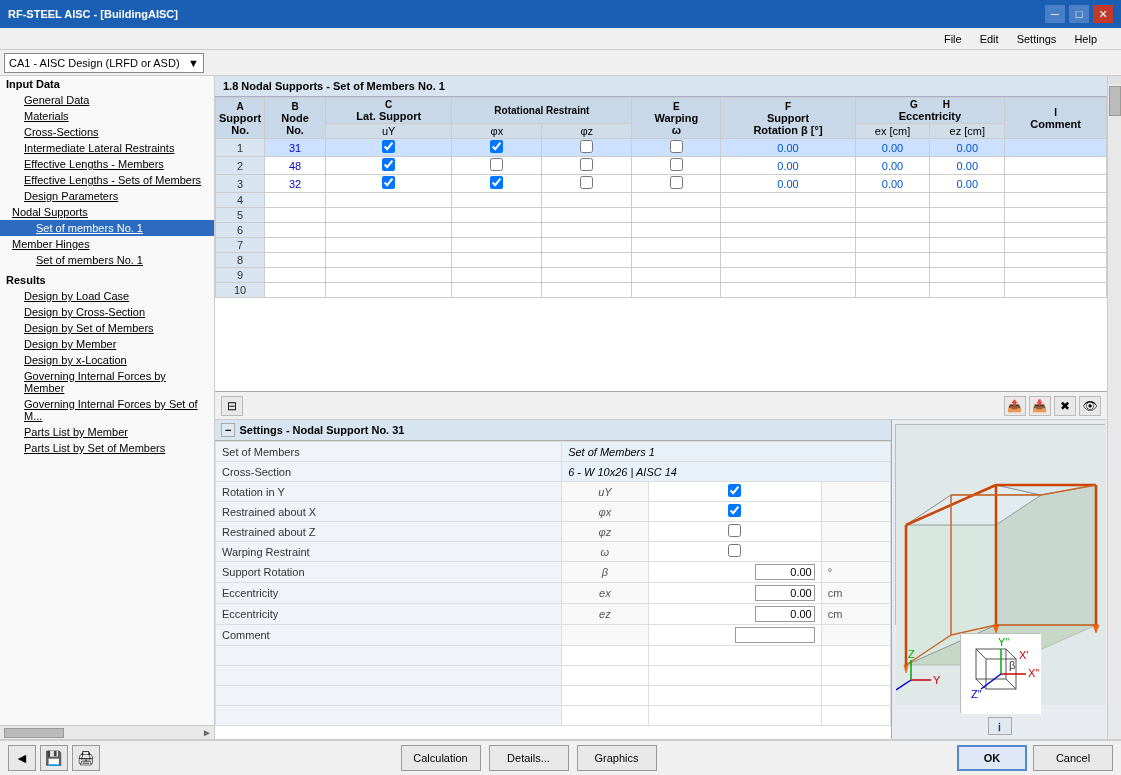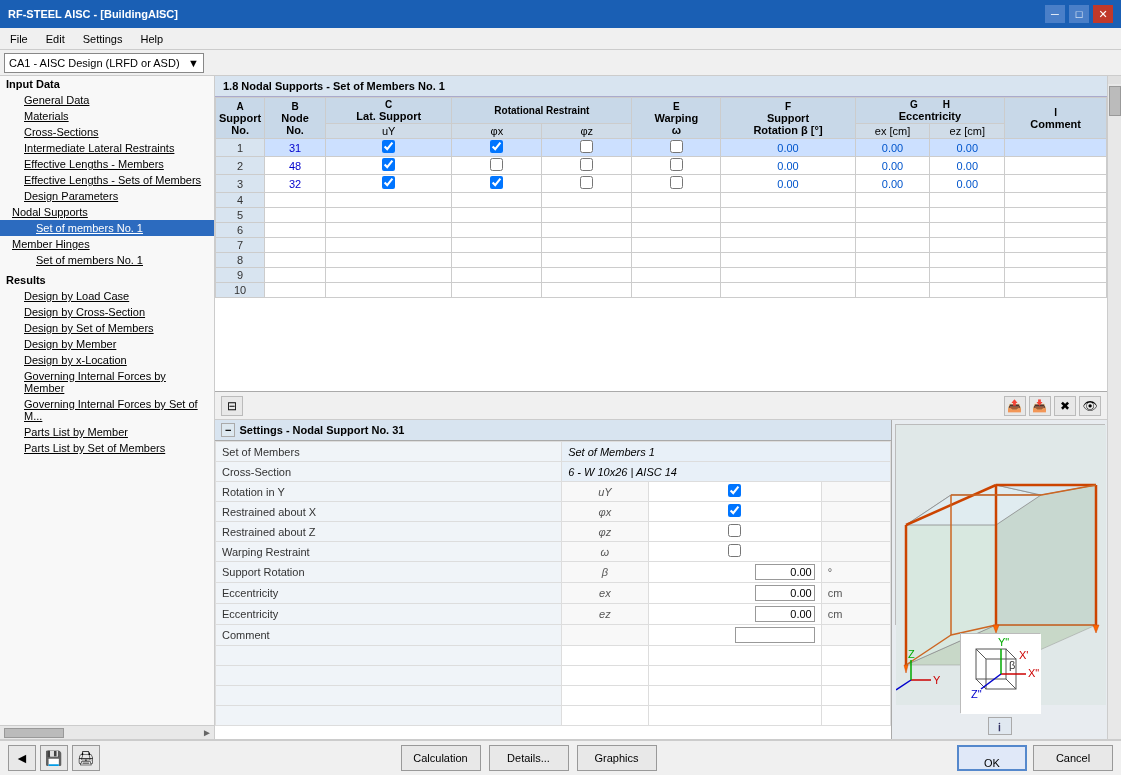--- a/index.html
+++ b/index.html
@@ -24,23 +24,24 @@
       font-size: 11px;
     }
     .title-btn.close { background: #c0392b; }
     
     
     .menu-bar {
       background: #f0f0f0;
       height: 22px;
       display: flex;
       align-items: center;
-      padding: 0 2px;
+      padding: 0 16px;
       border-bottom: 1px solid #ccc;
       gap: 2px;
+      justify-content: flex-end;
     }
     .menu-item {
       padding: 2px 8px;
       cursor: pointer;
       font-size: 11px;
     }
     
     
     .toolbar-bar {
       background: #f0f0f0;
@@ -293,22 +294,21 @@
       border: 1px solid #999;
       cursor: pointer;
       display: flex; align-items: center; justify-content: center;
       font-size: 11px;
       padding: 0 10px;
     }
     .foot-btn.primary {
       min-width: 70px;
       background: #e0e8f8;
       border: 2px solid #5588cc;
-      font-weight: normal;
-      align-items: flex-end;
+      font-weight: bold;
     }
     .foot-icon-btn {
       width: 28px; height: 26px;
       background: #e8e8e8;
       border: 1px solid #999;
       cursor: pointer;
       display: flex; align-items: center; justify-content: center;
       font-size: 14px;
     }
     

